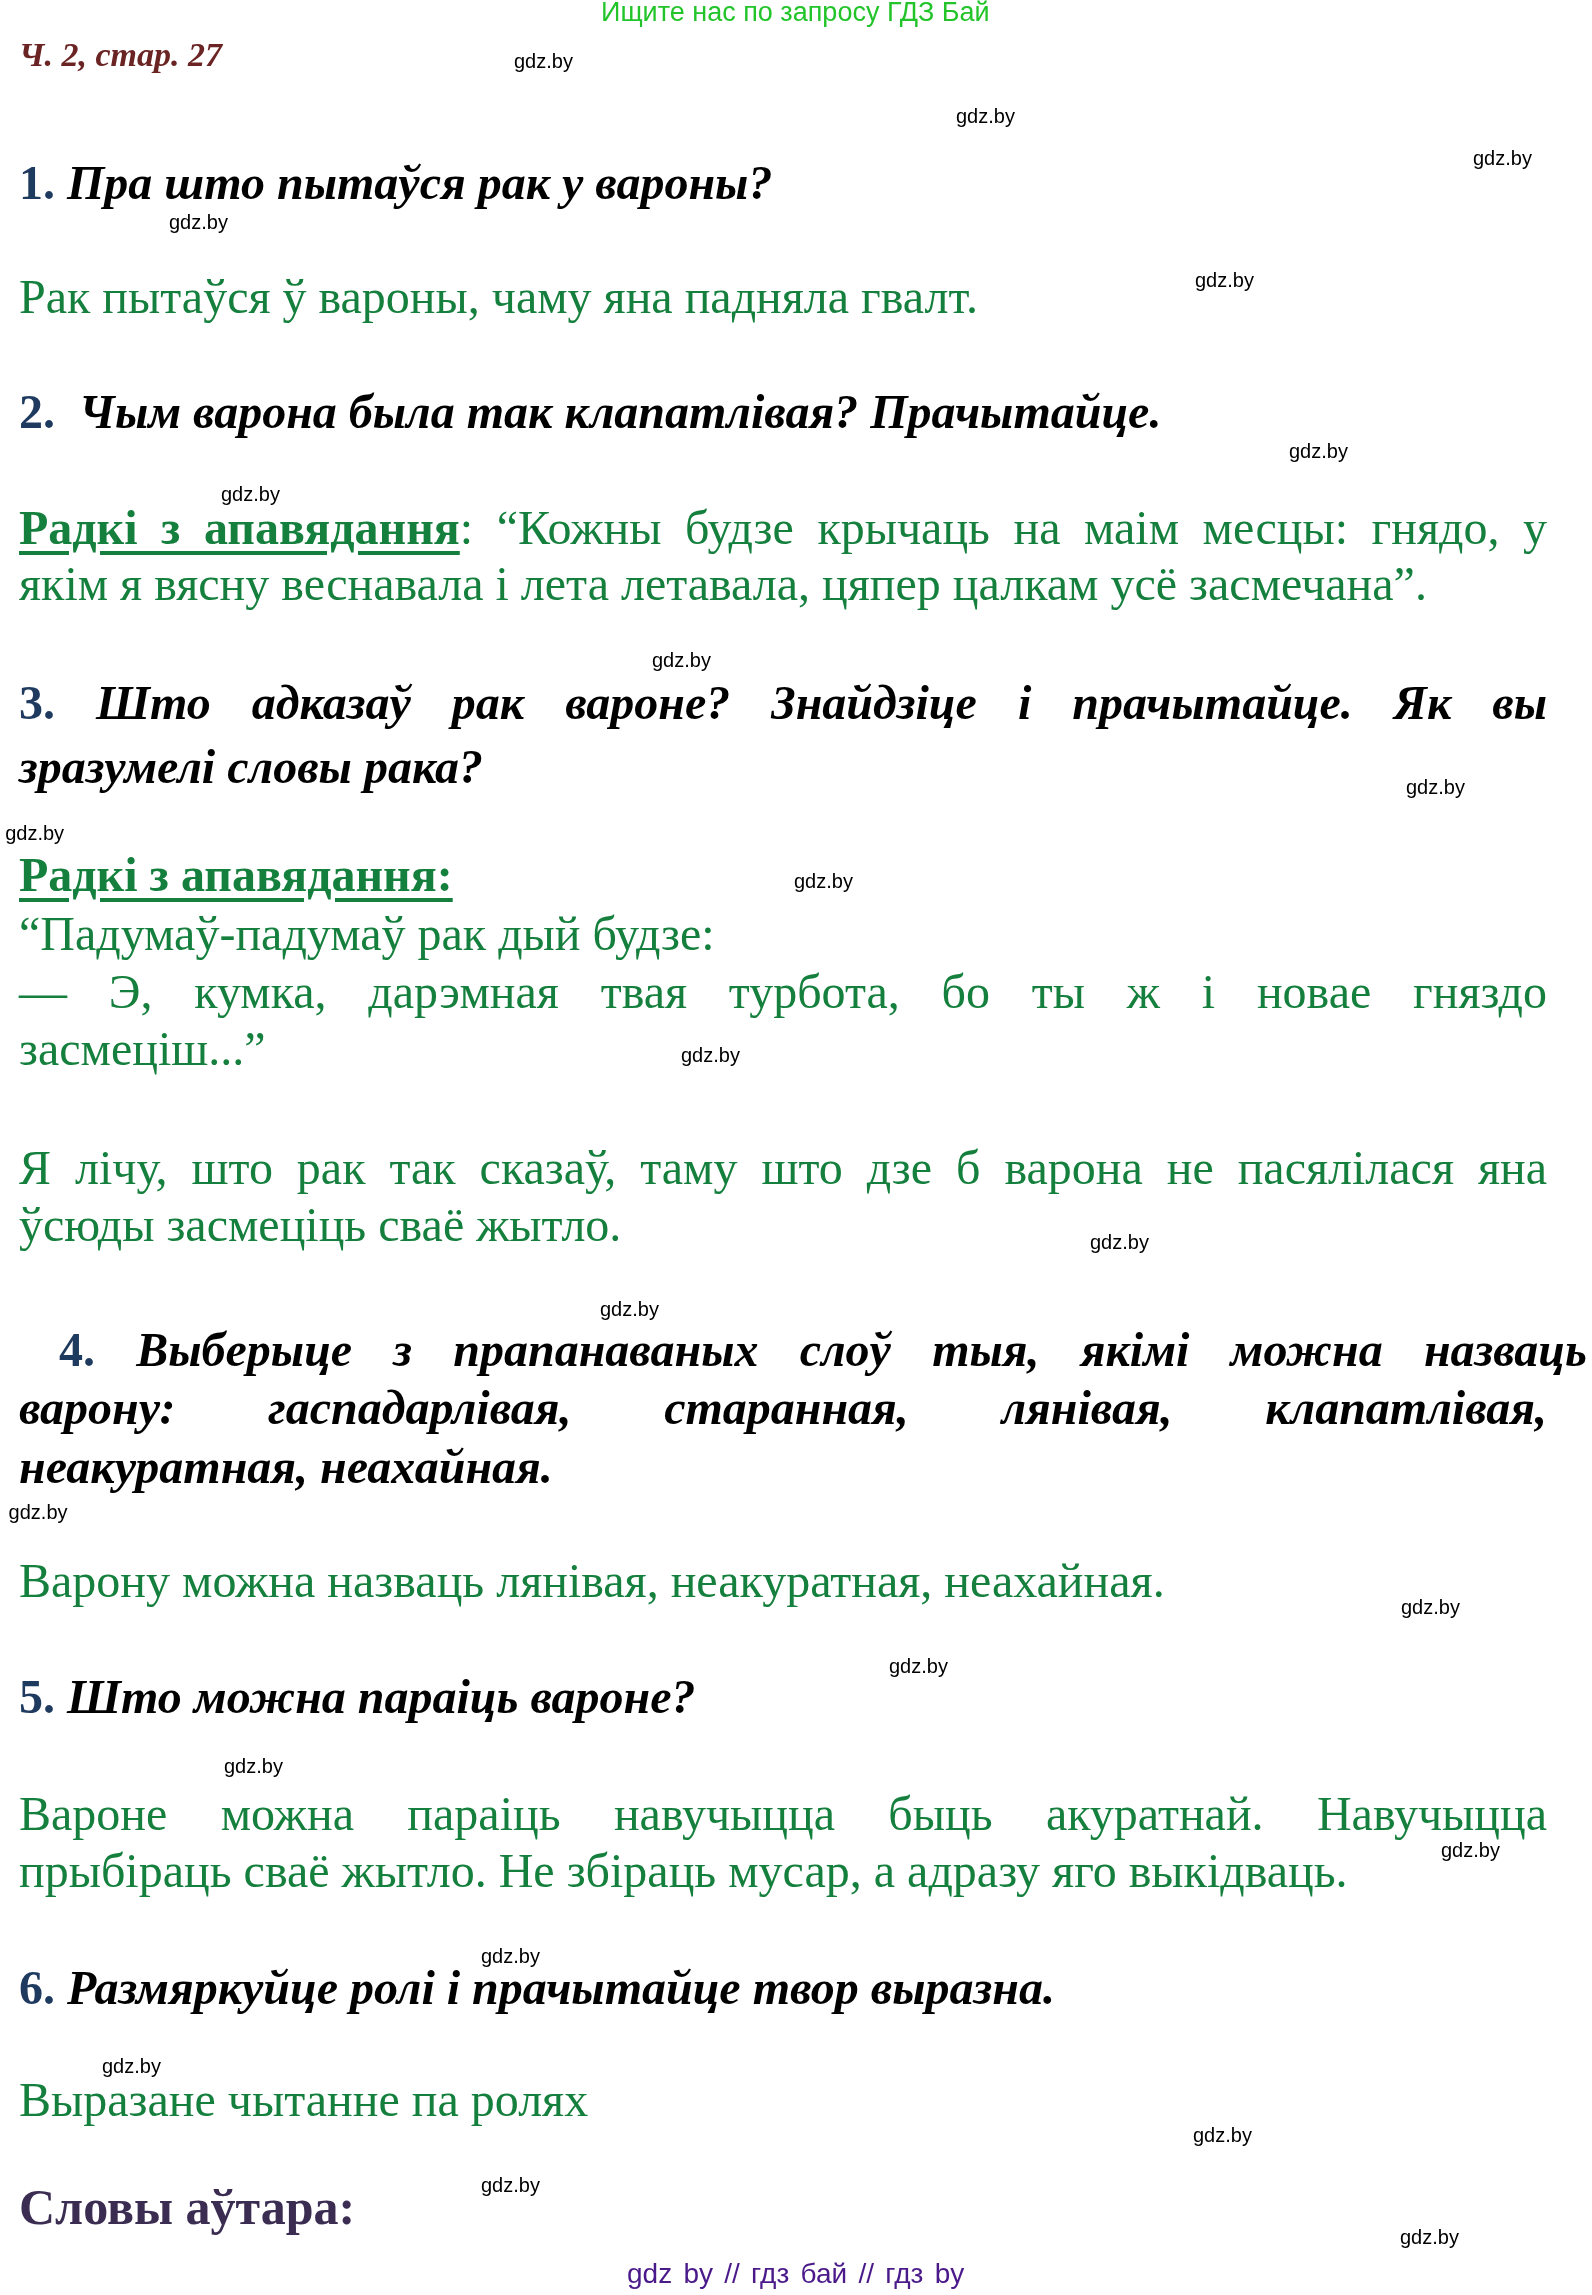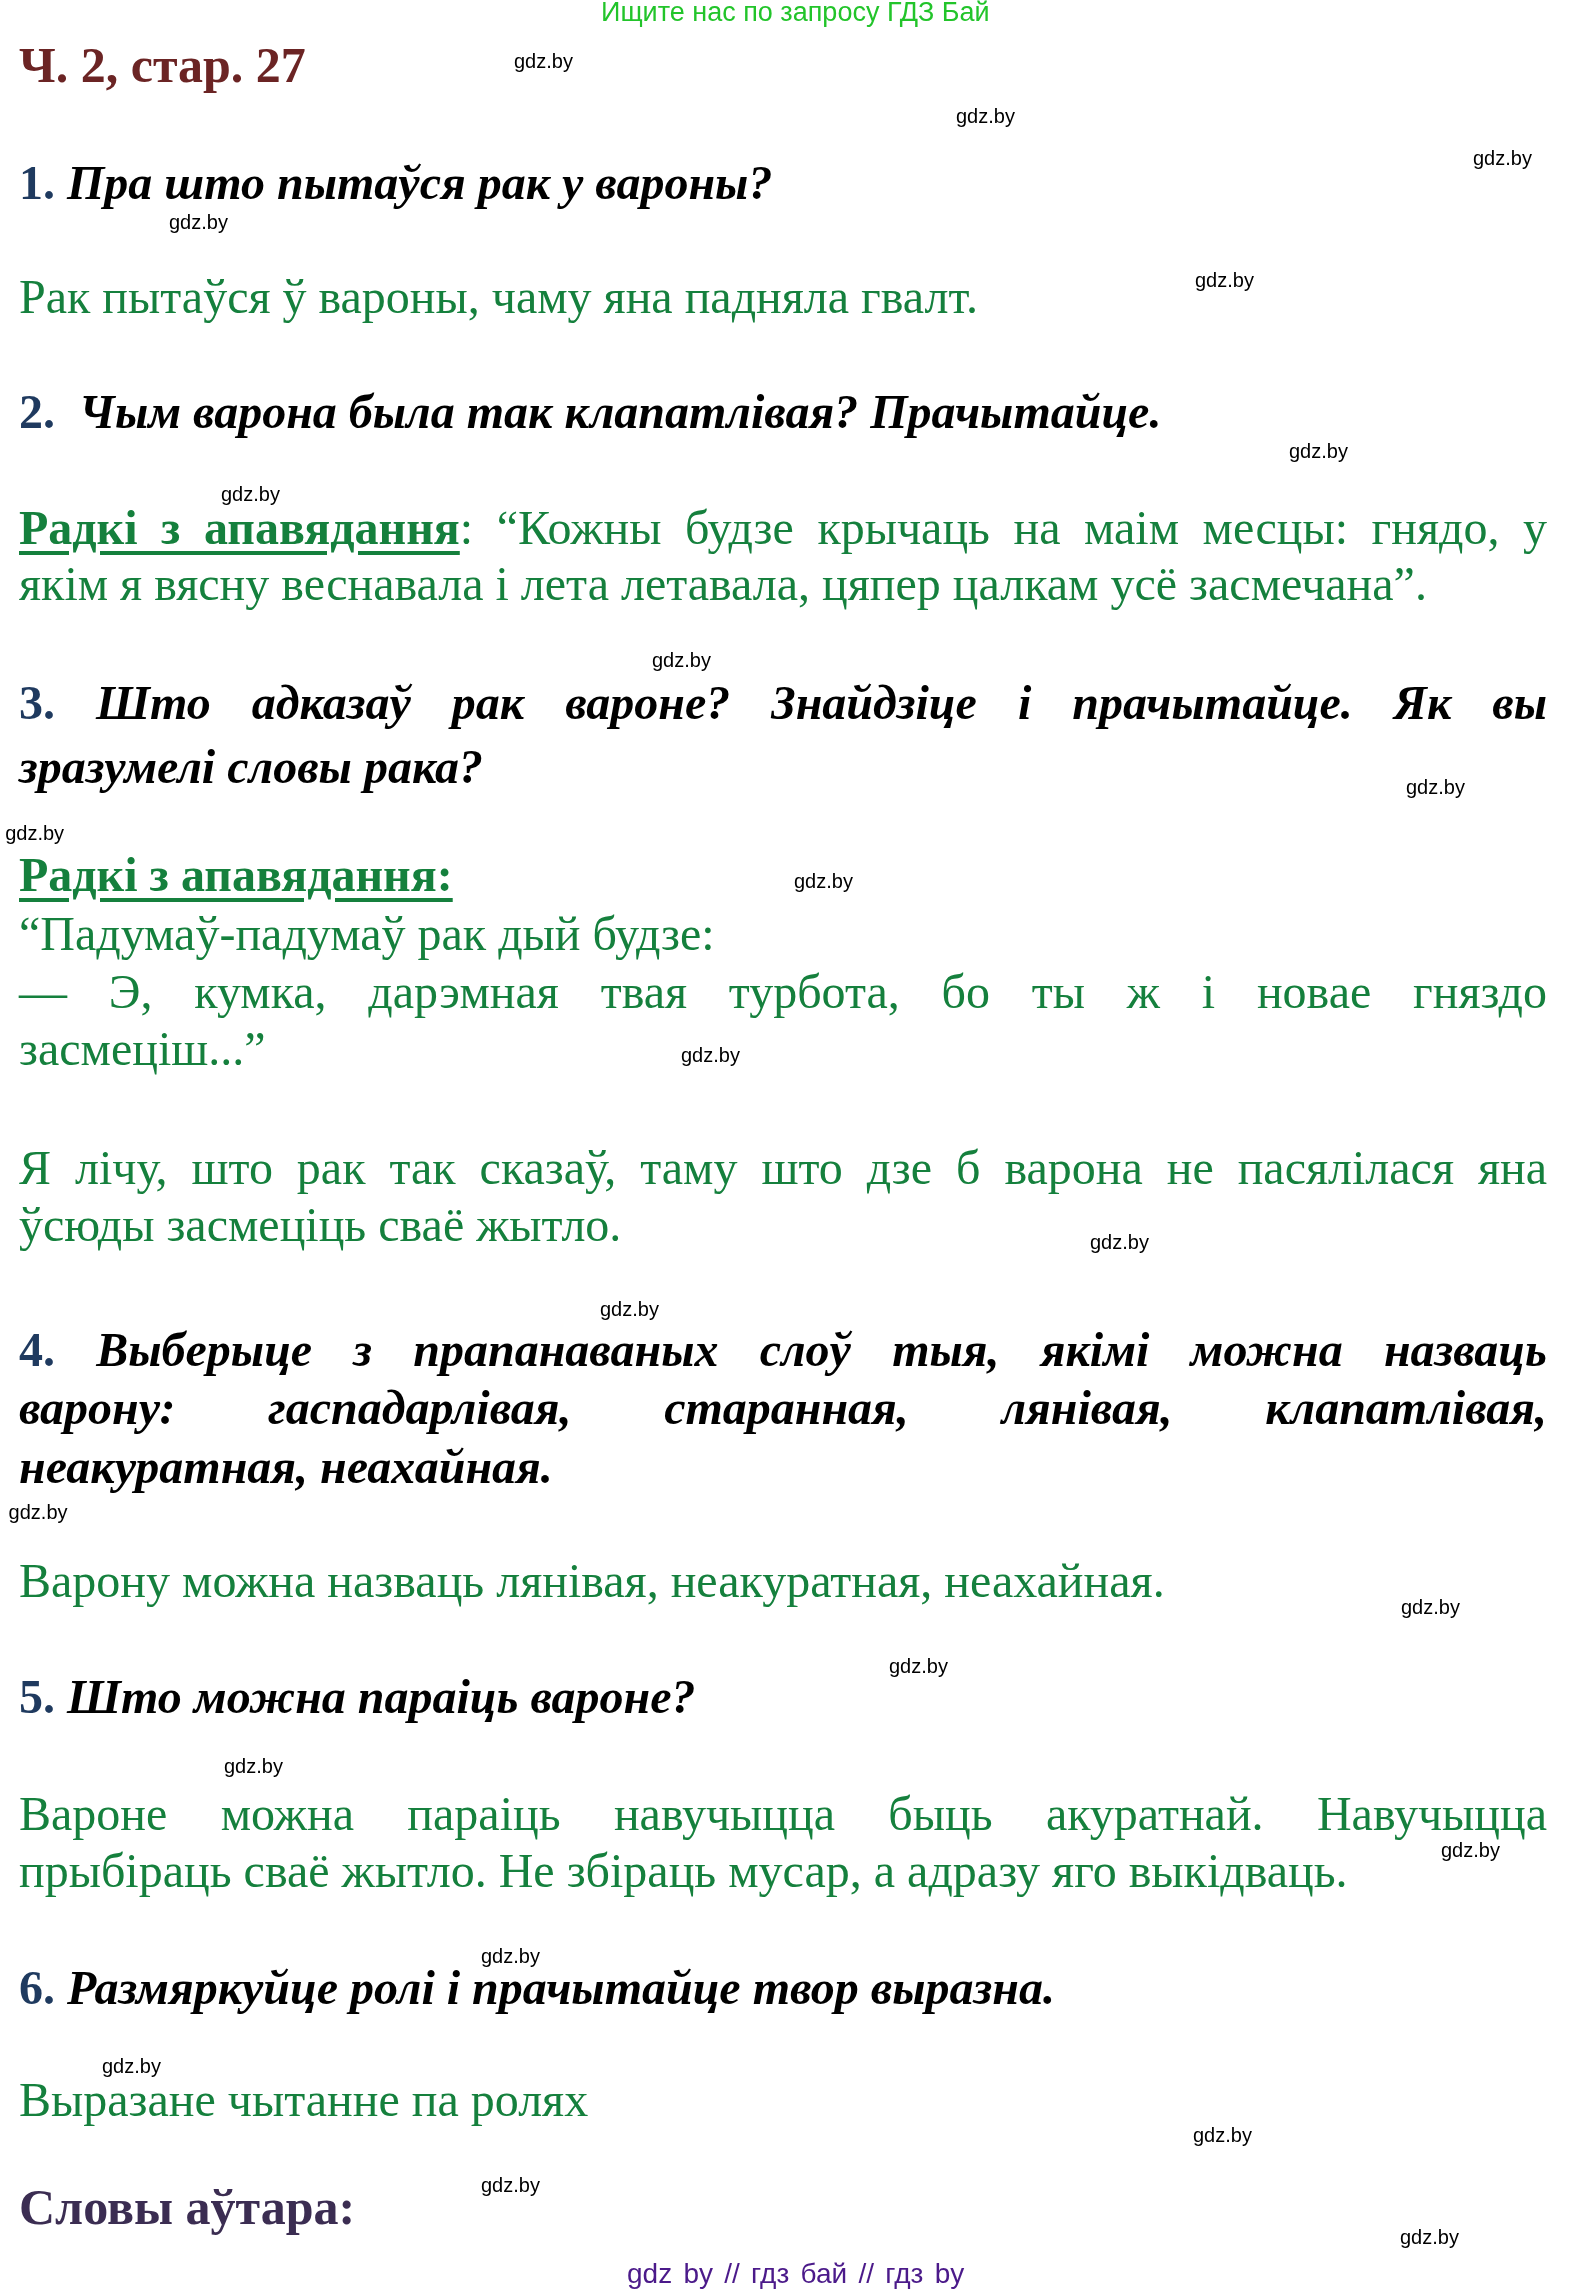--- a/index.html
+++ b/index.html
@@ -1,19 +1,19 @@
 <!DOCTYPE html>
 <html style="font-size:14px"><head>
 <meta charset="utf-8">
 <style>
   html, body { margin:0; padding:0; background:#ffffff; }
   body { width:1592px; height:2295px; position:relative; overflow:hidden; }
   .abs { position:absolute; white-space:nowrap; }
   .banner { font-family:"Liberation Sans", sans-serif; font-size:27px; color:#22c42a; left:601px; top:-2.6px; }
-  .title { font-family:"Liberation Serif", serif; font-weight:bold; font-size:50px; color:#6b2424; left:19px; top:36px; }
+  .title { font-family:"Liberation Serif", serif; font-weight:bold; font-size:34px; color:#6b2424; left:19px; top:36px;font-style:italic; }
   .q { font-family:"Liberation Serif", serif; font-weight:bold; font-style:italic; font-size:48px; color:#000; left:19px; }
   .q .num { font-style:normal; color:#1f3a5f; }
   .body { font-family:"Liberation Serif", serif; font-size:48px; color:#15803d; left:19px; }
   .just { width:1528px; text-align:justify; text-align-last:justify; white-space:normal; }
   .lbl { font-weight:bold; text-decoration:underline; text-decoration-thickness:4.3px; text-underline-offset:7px; }
   .wm { font-family:"Liberation Sans", sans-serif; font-size:20px; color:#000; }
   .author { font-family:"Liberation Serif", serif; font-weight:bold; font-size:50px; color:#3b2d52; left:19px; }
   .footer { font-family:"Liberation Sans", sans-serif; font-size:28px; color:#4b1a8a; left:627px; top:2258px; word-spacing:3.5px; }
 </style>
 </head>
@@ -37,21 +37,21 @@
 
 <div class="abs q just" style="top:675px; word-spacing:5.2px;"><span class="num">3.</span> <span>Што адказаў рак вароне? Знайдзіце і прачытайце. Як вы</span></div>
 <div class="abs q" style="top:739px;">зразумелі словы рака?</div>
 <div class="abs body" style="top:847px;"><span class="lbl">Радкі з апавядання:</span></div>
 <div class="abs body" style="top:906px;">“Падумаў-падумаў рак дый будзе:</div>
 <div class="abs body just" style="top:964px;">— Э, кумка, дарэмная твая турбота, бо ты ж і новае гняздо</div>
 <div class="abs body" style="top:1021px;">засмеціш...”</div>
 <div class="abs body just" style="top:1140px;">Я лічу, што рак так сказаў, таму што дзе б варона не пасялілася яна</div>
 <div class="abs body" style="top:1197px;">ўсюды засмеціць сваё жытло.</div>
 
-<div class="abs q just" style="top:1322px;"><span class="num">4.</span> <span>Выберыце з прапанаваных слоў тыя, якімі можна назваць</span></div>
+<div class="abs q just" style="top:1322px;margin-left:40px;"><span class="num">4.</span> <span>Выберыце з прапанаваных слоў тыя, якімі можна назваць</span></div>
 <div class="abs q just" style="top:1380px;">варону: гаспадарлівая, старанная, лянівая, клапатлівая,</div>
 <div class="abs q" style="top:1439px;">неакуратная, неахайная.</div>
 <div class="abs body" style="top:1553px;">Варону можна назваць лянівая, неакуратная, неахайная.</div>
 
 <div class="abs q" style="top:1669px;">
   <span class="num">5.</span>
   <span>Што можна параіць вароне?</span>
 </div>
 <div class="abs body just" style="top:1786px;">Вароне можна параіць навучыцца быць акуратнай. Навучыцца</div>
 <div class="abs body" style="top:1843px;">прыбіраць сваё жытло. Не збіраць мусар, а адразу яго выкідваць.</div>

